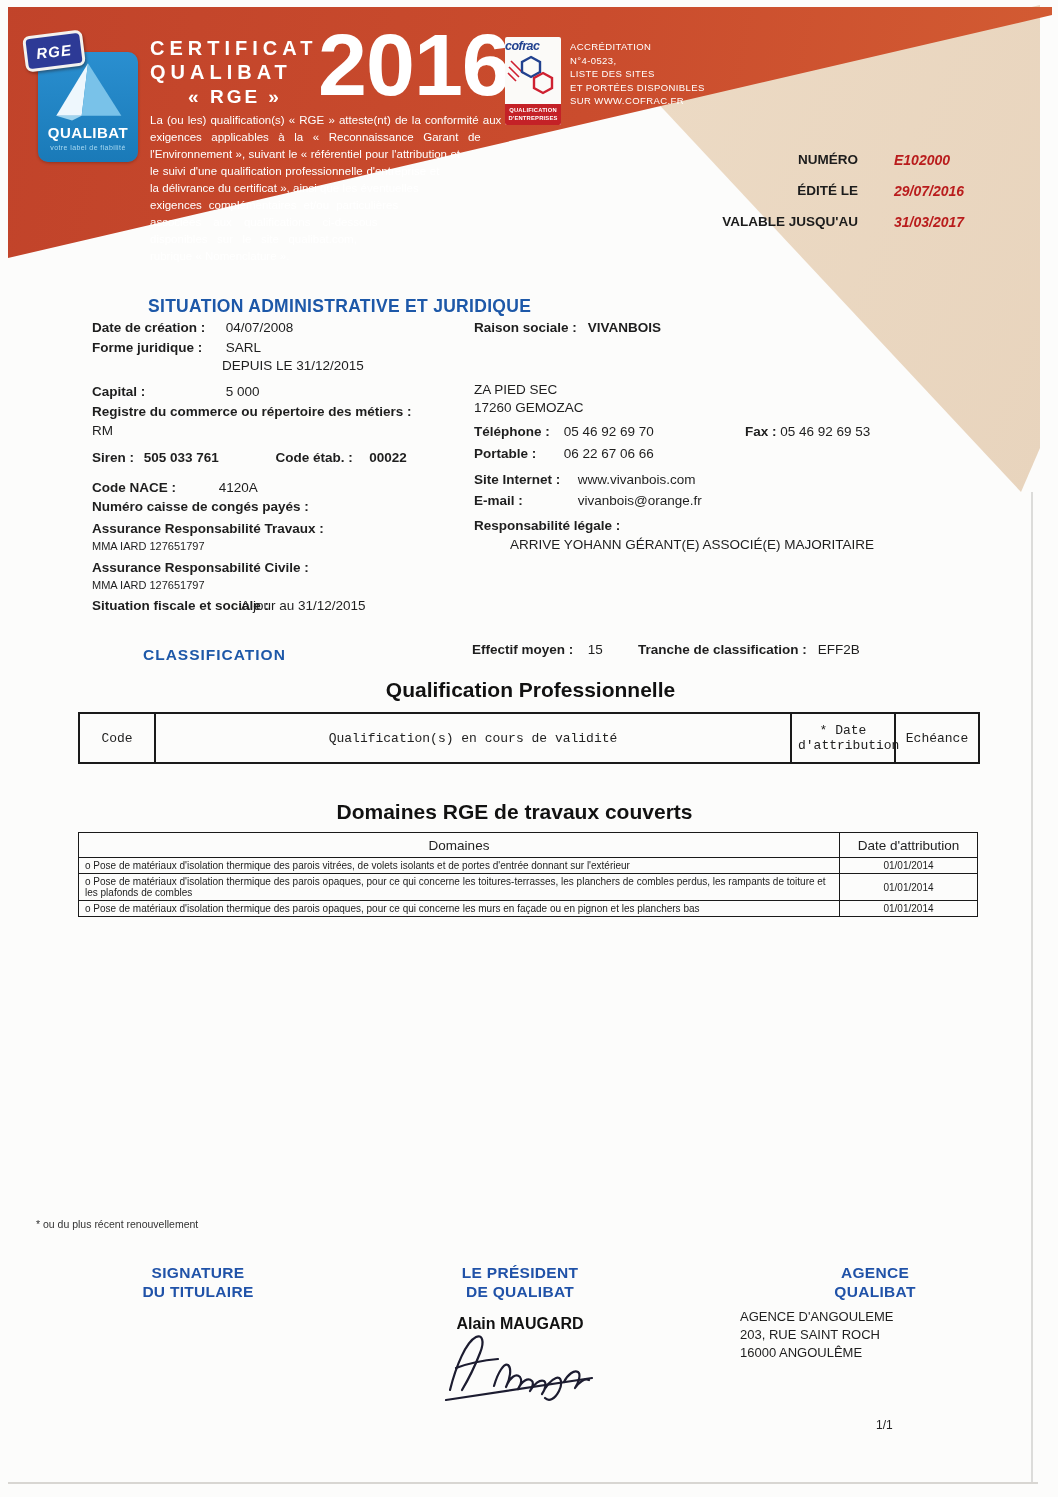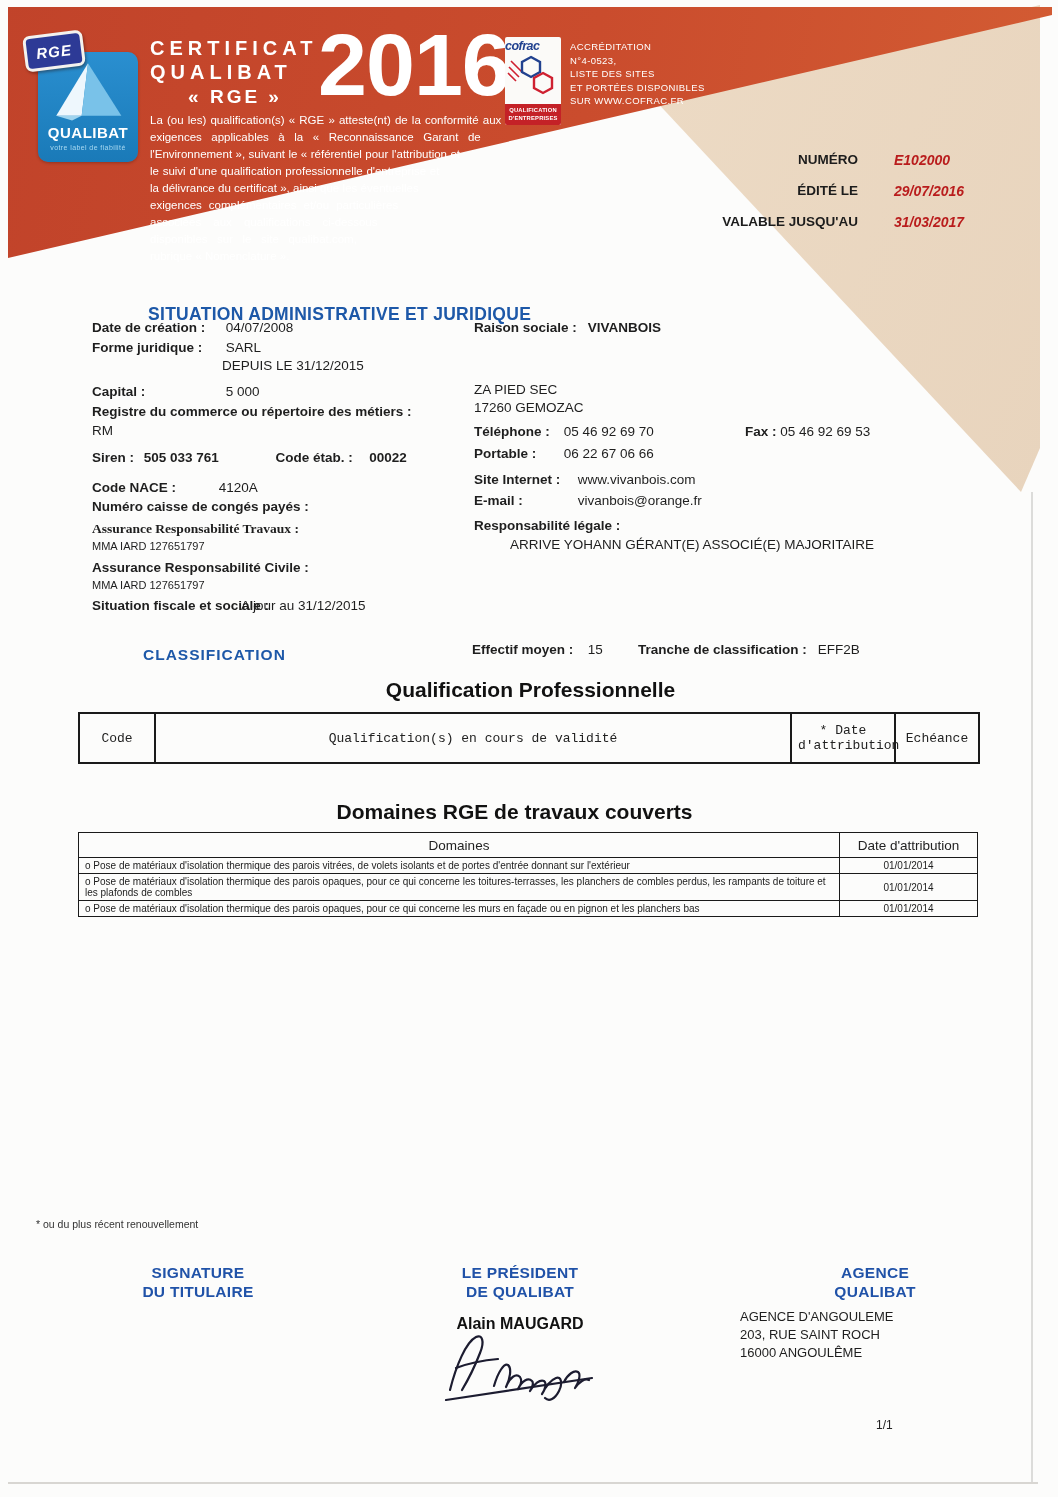--- a/index.html
+++ b/index.html
@@ -71,21 +71,21 @@
     position:absolute; left:570px; top:40px; color:#fff;
     font-size:9.5px; line-height:13.5px; letter-spacing:.4px; white-space:pre-line;
   }
   
   .meta-block{position:absolute; left:690px; top:152px;}
   .meta-row{display:flex; margin-bottom:15px;}
   .meta-label{width:168px; text-align:right; font-weight:bold; font-size:13.5px; color:#1c1c1c;}
   .meta-value{width:140px; margin-left:36px; font-weight:bold; font-size:14px; color:#b91c1c;font-style:italic;}
   
   .section-title{
-    position:absolute; left:148px; top:304px; color:#1d58a8;
+    position:absolute; left:148px; top:296px; color:#1d58a8;
     font-size:17.5px; font-weight:bold; letter-spacing:.3px;
   }
   .f{position:absolute; font-size:13.5px; color:#1e1e1e; white-space:nowrap;}
   .f b{font-weight:bold;}
   .small{font-size:11px;}
   .pre{white-space:pre-line;}
   
   .class-title{
     position:absolute; left:143px; top:646px; color:#1d58a8;
     font-size:15.5px; font-weight:bold; letter-spacing:1px;
@@ -206,21 +206,21 @@
     <b style="display:inline-block;width:90px;">Code étab. :</b>
     <b>00022</b>
   </div>
   <div class="f" style="left:92px;top:480px;">
     <b style="display:inline-block;width:123px;">Code NACE :</b>
     <span>4120A</span>
   </div>
   <div class="f" style="left:92px;top:499px;">
     <b>Numéro caisse de congés payés :</b>
   </div>
-  <div class="f" style="left:92px;top:521px;font-family:Liberation Serif, serif;">
+  <div class="f" style="left:92px;top:521px;">
     <b>Assurance Responsabilité Travaux :</b>
   </div>
   <div class="f small" style="left:92px;top:540px;">
     <span>MMA IARD 127651797</span>
   </div>
   <div class="f" style="left:92px;top:560px;">
     <b>Assurance Responsabilité Civile :</b>
   </div>
   <div class="f small" style="left:92px;top:579px;">
     <span>MMA IARD 127651797</span>

